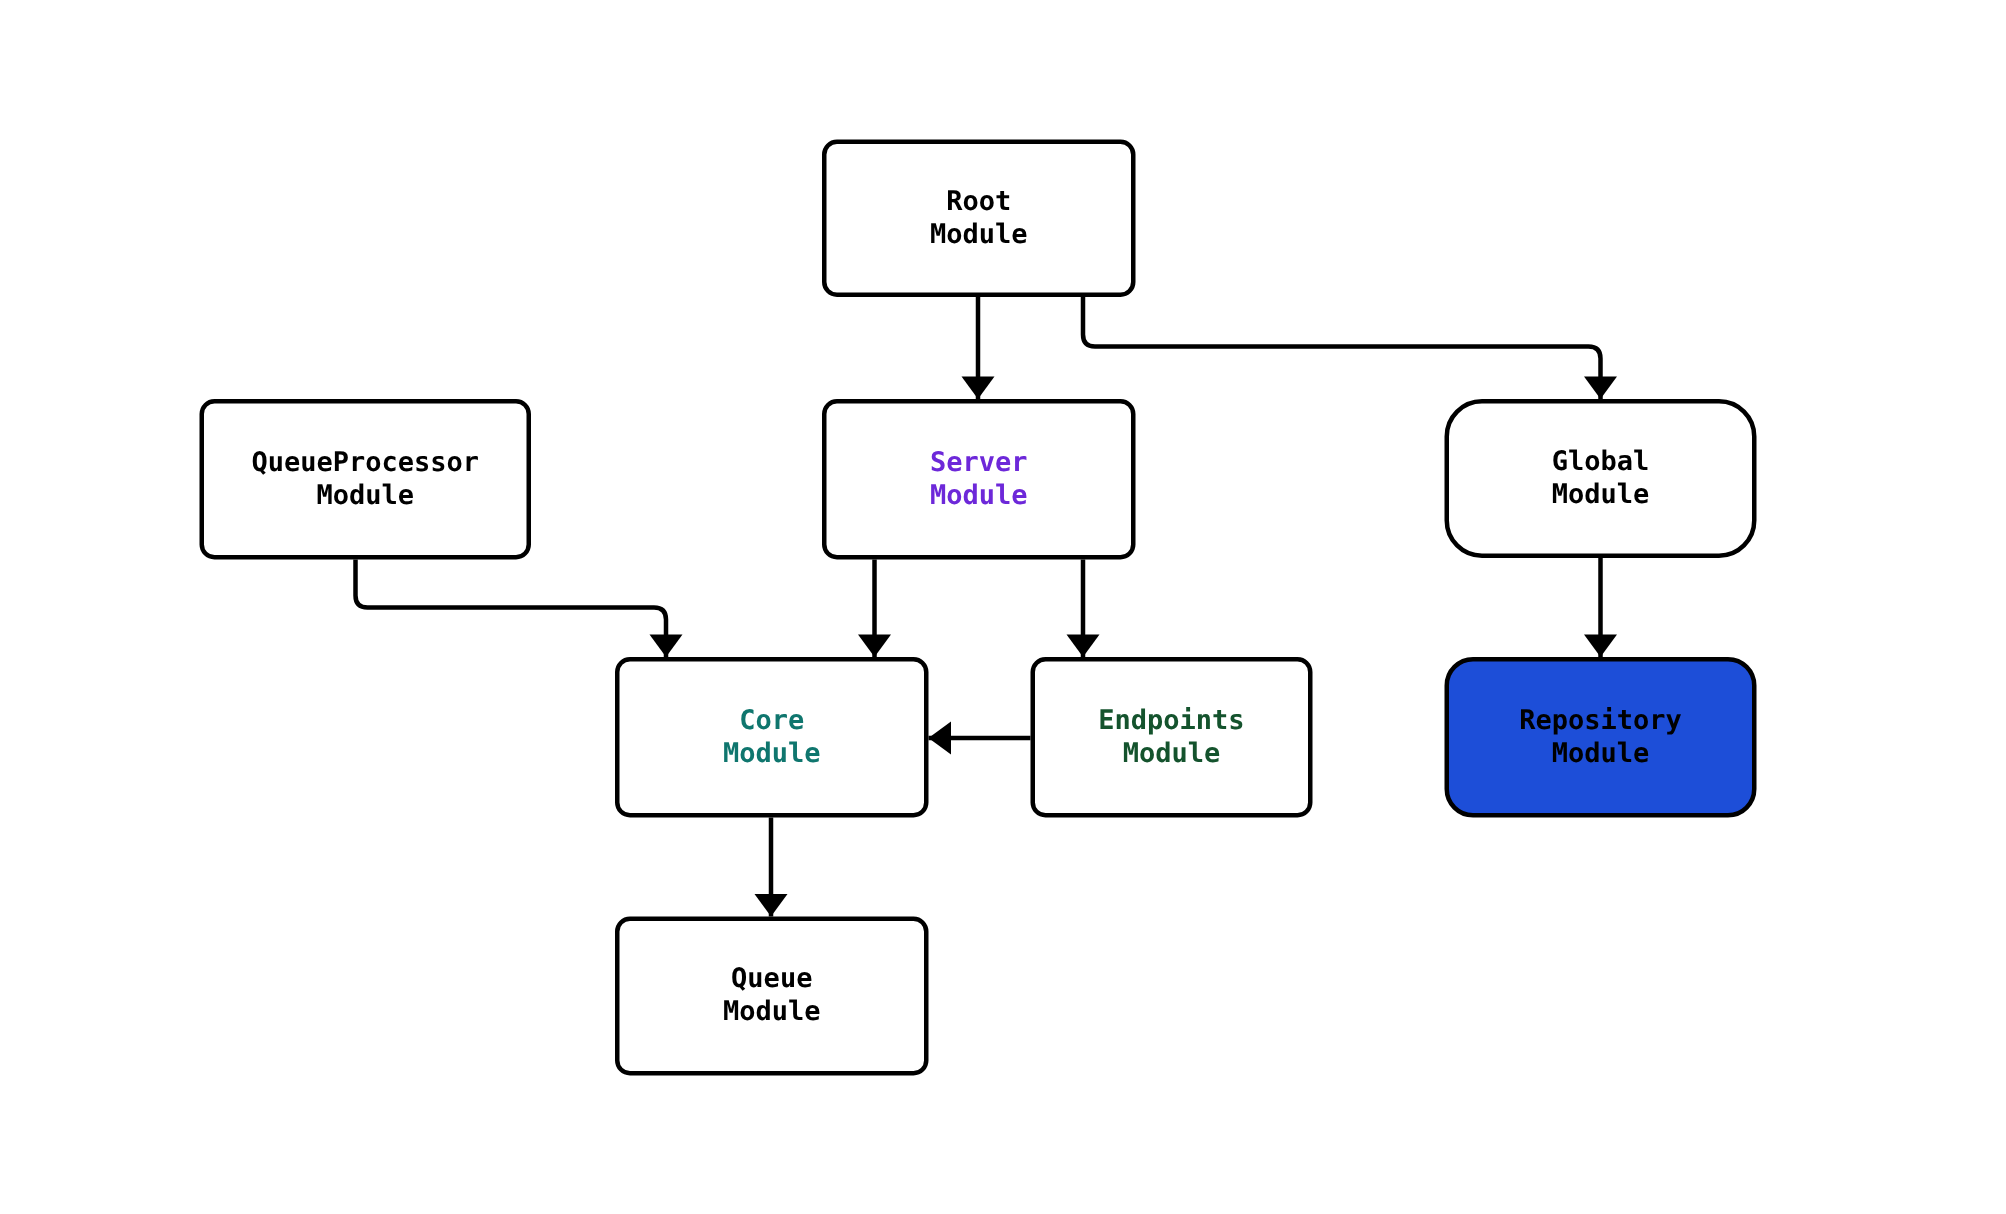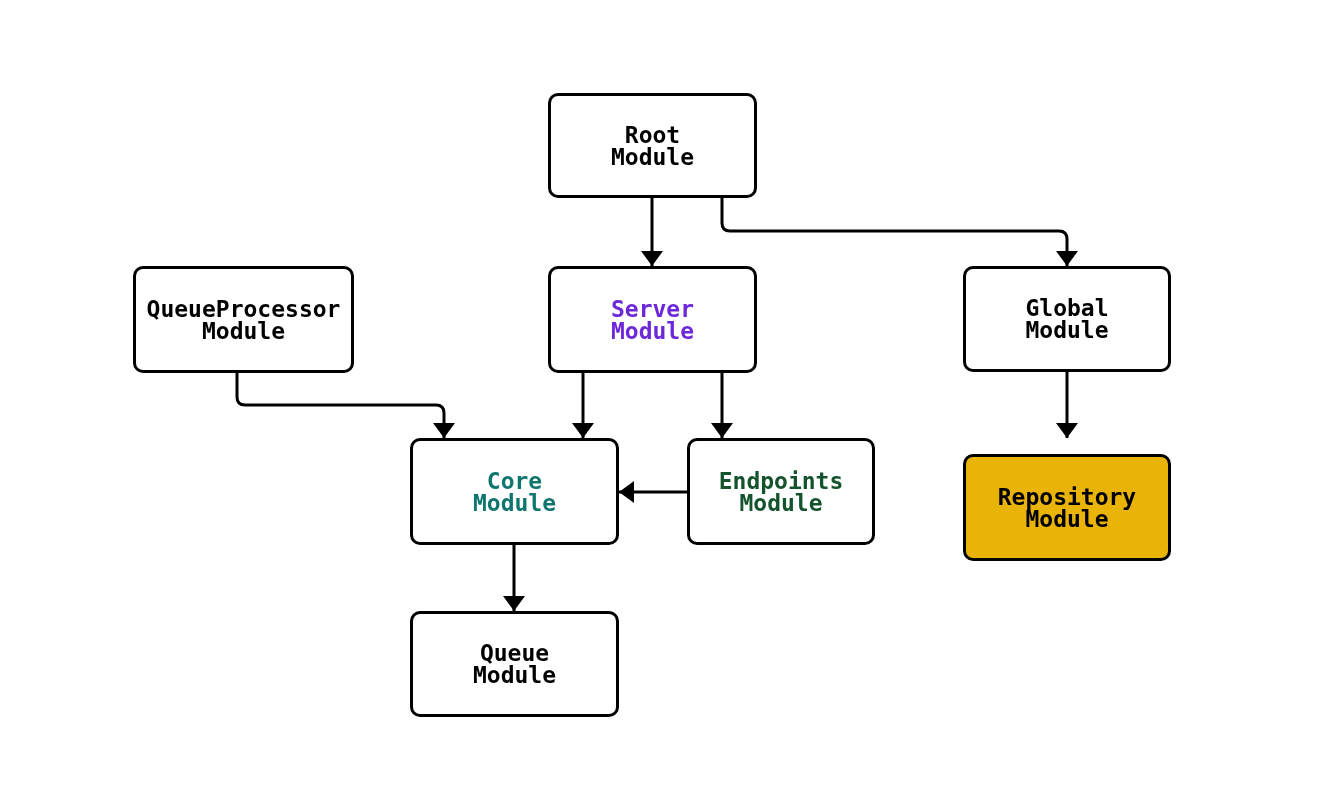--- a/index.html
+++ b/index.html
@@ -24,21 +24,21 @@
     position: absolute;
     box-sizing: border-box;
     background: #ffffff;
     border: 3px solid #000000;
     border-radius: 10px;
     display: flex;
     flex-direction: column;
     align-items: center;
     justify-content: center;
     font-weight: bold;
-    font-size: 23px;
+    font-size: 18px;
     line-height: 22px;
     color: #000000;
     text-align: right;
     white-space: nowrap;
   }
 </style>
 </head>
 <body>
 
 <div id="canvas">
@@ -81,33 +81,33 @@
       <div>Module</div>
     </div>
     <div class="node" style="left: 133px; top: 266px; width: 221px; height: 107px; background: rgb(255, 255, 255); border-color: rgb(0, 0, 0); color: rgb(0, 0, 0);">
       <div>QueueProcessor</div>
       <div>Module</div>
     </div>
     <div class="node" style="left: 548px; top: 266px; width: 209px; height: 107px; background: rgb(255, 255, 255); border-color: rgb(0, 0, 0); color: #6d28d9;">
       <div>Server</div>
       <div>Module</div>
     </div>
-    <div class="node" style="left: 963px; top: 266px; width: 208px; height: 106px; background: rgb(255, 255, 255); border-color: rgb(0, 0, 0); color: rgb(0, 0, 0);">
+    <div class="node" style="left: 963px; top: 266px; width: 208px; height: 106px; background: rgb(255, 255, 255); border-color: rgb(0, 0, 0); color: rgb(0, 0, 0); border-radius: 25px;">
       <div>Global</div>
       <div>Module</div>
     </div>
     <div class="node" style="left: 410px; top: 438px; width: 209px; height: 107px; background: rgb(255, 255, 255); border-color: rgb(0, 0, 0); color: #0f766e;">
       <div>Core</div>
       <div>Module</div>
     </div>
     <div class="node" style="left: 687px; top: 438px; width: 188px; height: 107px; background: rgb(255, 255, 255); border-color: rgb(0, 0, 0); color: #14532d;">
       <div>Endpoints</div>
       <div>Module</div>
     </div>
-    <div class="node" style="left: 963px; top: 454px; width: 208px; height: 107px; background: #eab308; border-color: rgb(0, 0, 0); color: rgb(0, 0, 0);">
+    <div class="node" style="left: 963px; top: 438px; width: 208px; height: 107px; background: #1d4ed8; border-color: rgb(0, 0, 0); color: rgb(0, 0, 0); border-radius: 19px;">
       <div>Repository</div>
       <div>Module</div>
     </div>
     <div class="node" style="left: 410px; top: 611px; width: 209px; height: 106px; background: rgb(255, 255, 255); border-color: rgb(0, 0, 0); color: rgb(0, 0, 0);">
       <div>Queue</div>
       <div>Module</div>
     </div>
   </div>
 
 </body></html>

